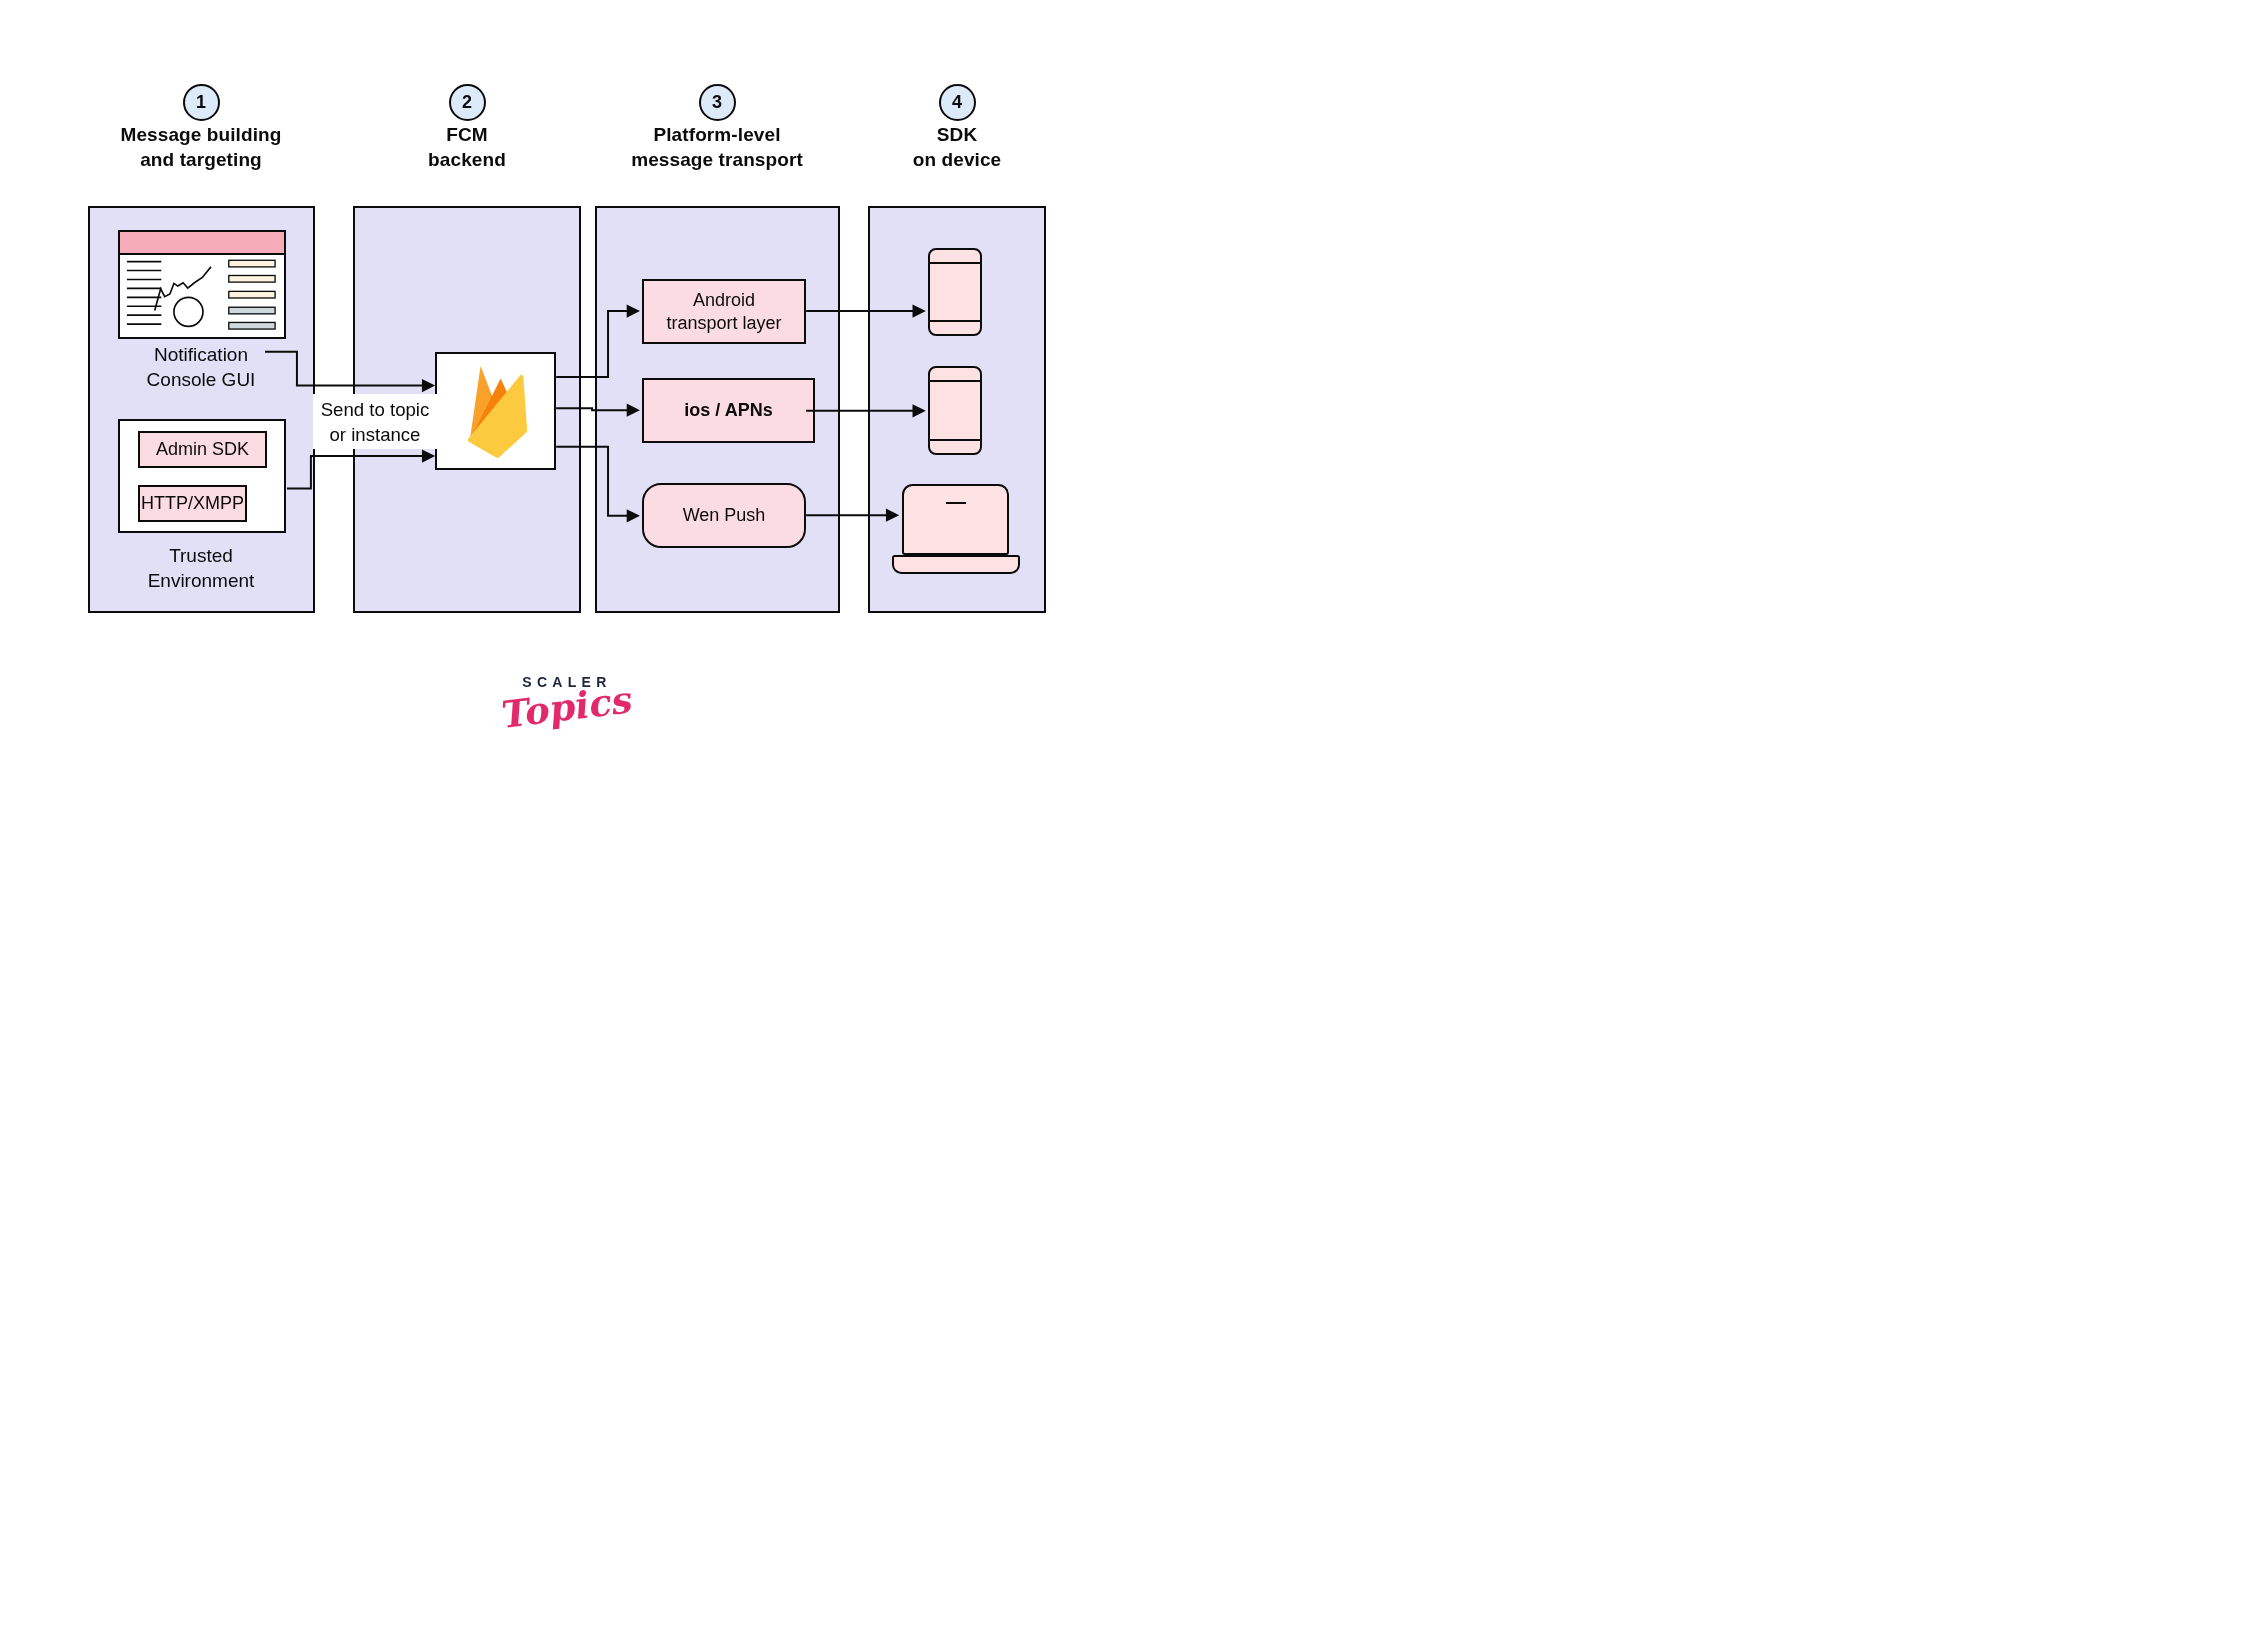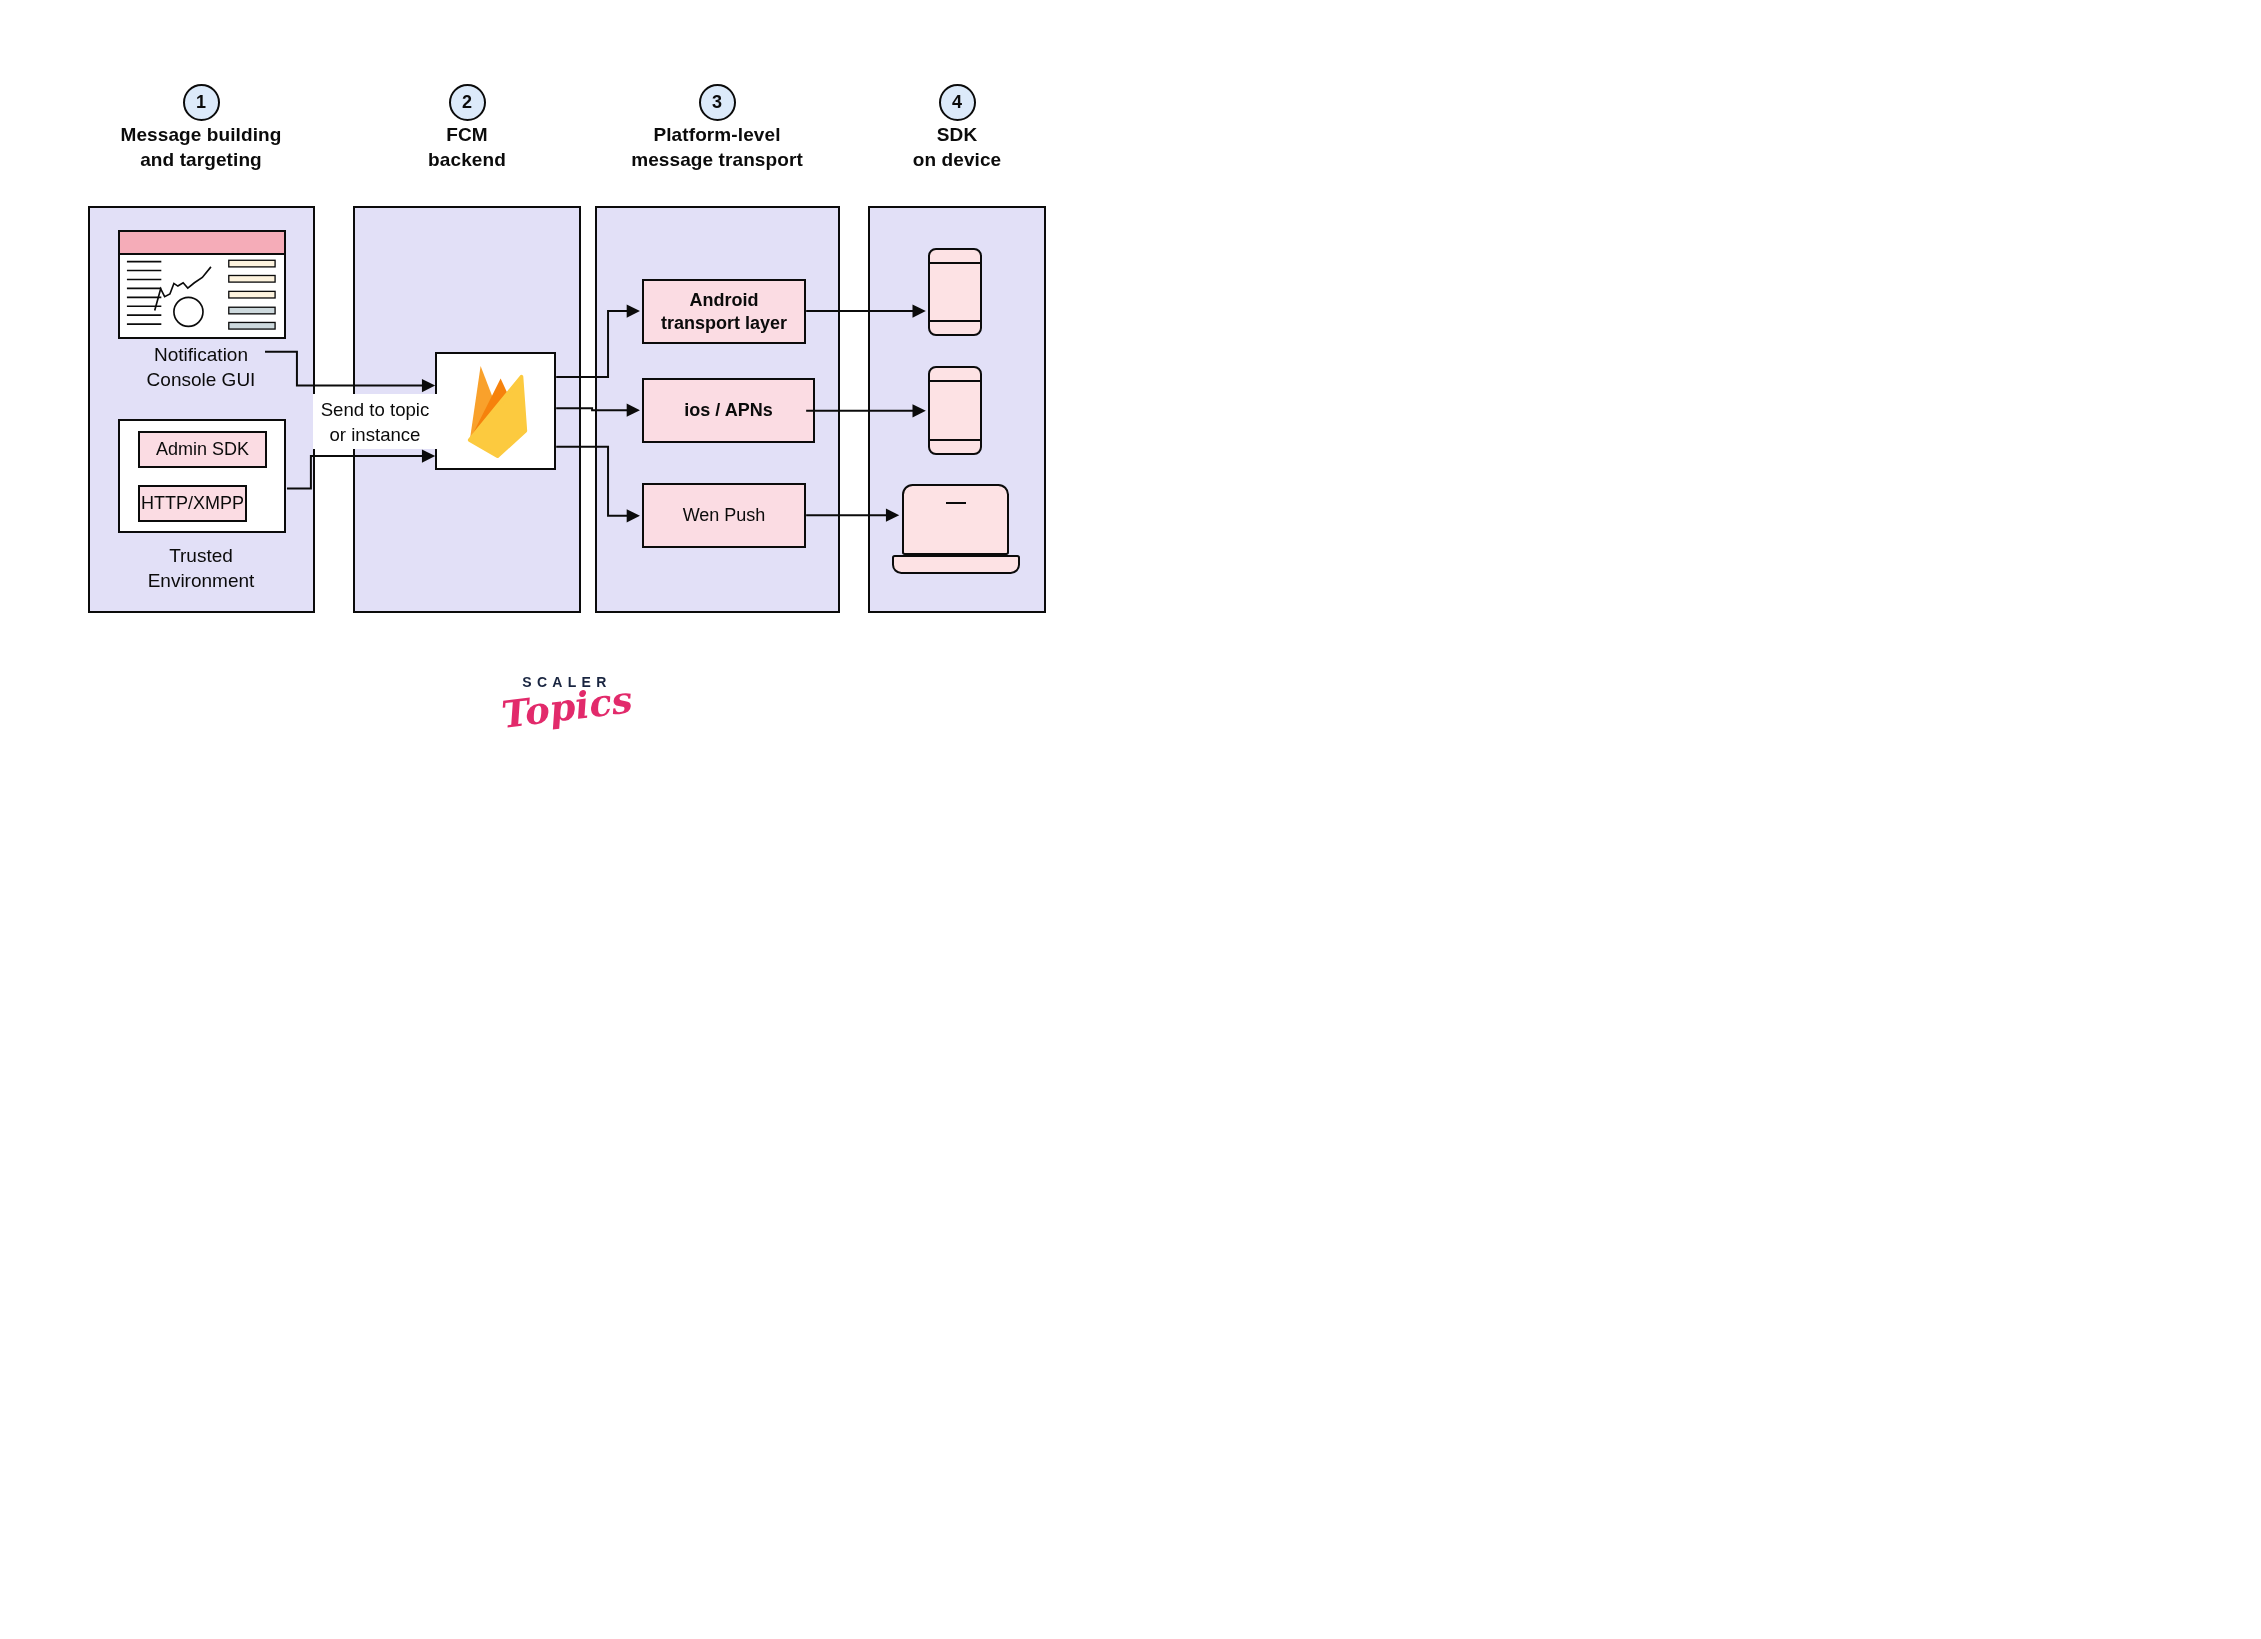--- a/index.html
+++ b/index.html
@@ -138,24 +138,24 @@
   <div class="box whitebox" style="left:435px;top:352px;width:121px;height:118px;">
     <svg class="abs" style="left:20px;top:9.3px;" width="78" height="97" viewBox="0 0 100 126">
       <polygon points="16,100 30,4 50,56" fill="#f9a12b"></polygon>
       <polygon points="16,100 56,20 68,46" fill="#f6820c"></polygon>
       <polygon points="16,100 83,18 88,88 52,121" fill="#fcca3f" stroke="#fcca3f" stroke-width="5" stroke-linejoin="round"></polygon>
     </svg>
   </div>
   <div class="flow-label">Send to topic
 or instance</div>
 
-  <div class="box pinkbox" style="left:642px;top:279px;width:164px;height:65px;font-weight:bold;">Android
+  <div class="box pinkbox" style="left:642px;top:279px;width:164px;height:65px;">Android
 transport layer</div>
   <div class="box pinkbox" style="left:642px;top:378px;width:173px;height:65px;font-weight:bold;">ios / APNs</div>
-  <div class="box pinkbox" style="left:642px;top:483px;width:164px;height:65px;">Wen Push</div>
+  <div class="box pinkbox" style="left:642px;top:483px;width:164px;height:65px;border-radius:19px;">Wen Push</div>
 
   <div class="phone" style="left:928px;top:248px;height:88px;">
     <div class="bar" style="top:12px;"></div>
     <div class="bar" style="bottom:12px;"></div>
   </div>
   <div class="phone" style="left:928px;top:366px;height:89px;">
     <div class="bar" style="top:12px;"></div>
     <div class="bar" style="bottom:12px;"></div>
   </div>
   <div class="laptop-screen" style="left:902px;top:484px;width:107px;height:71px;"></div>

